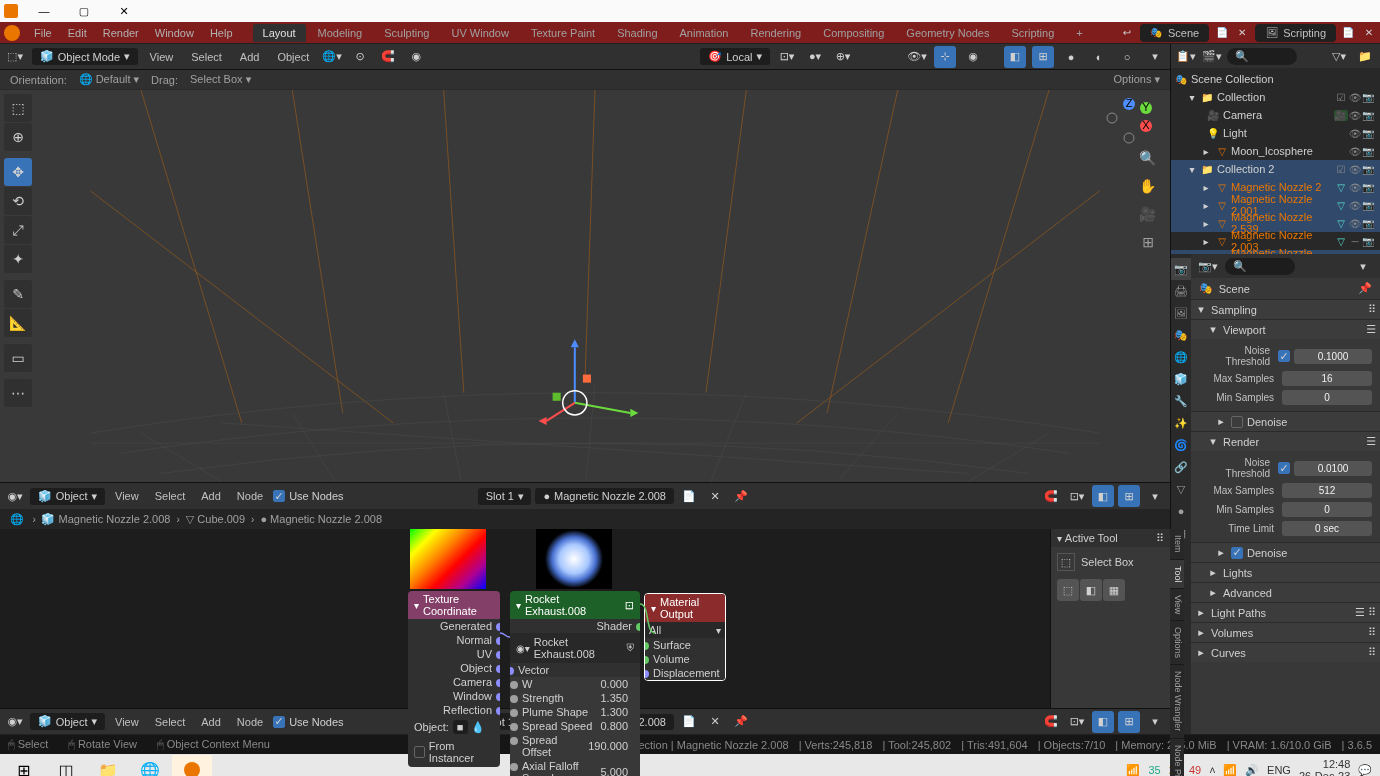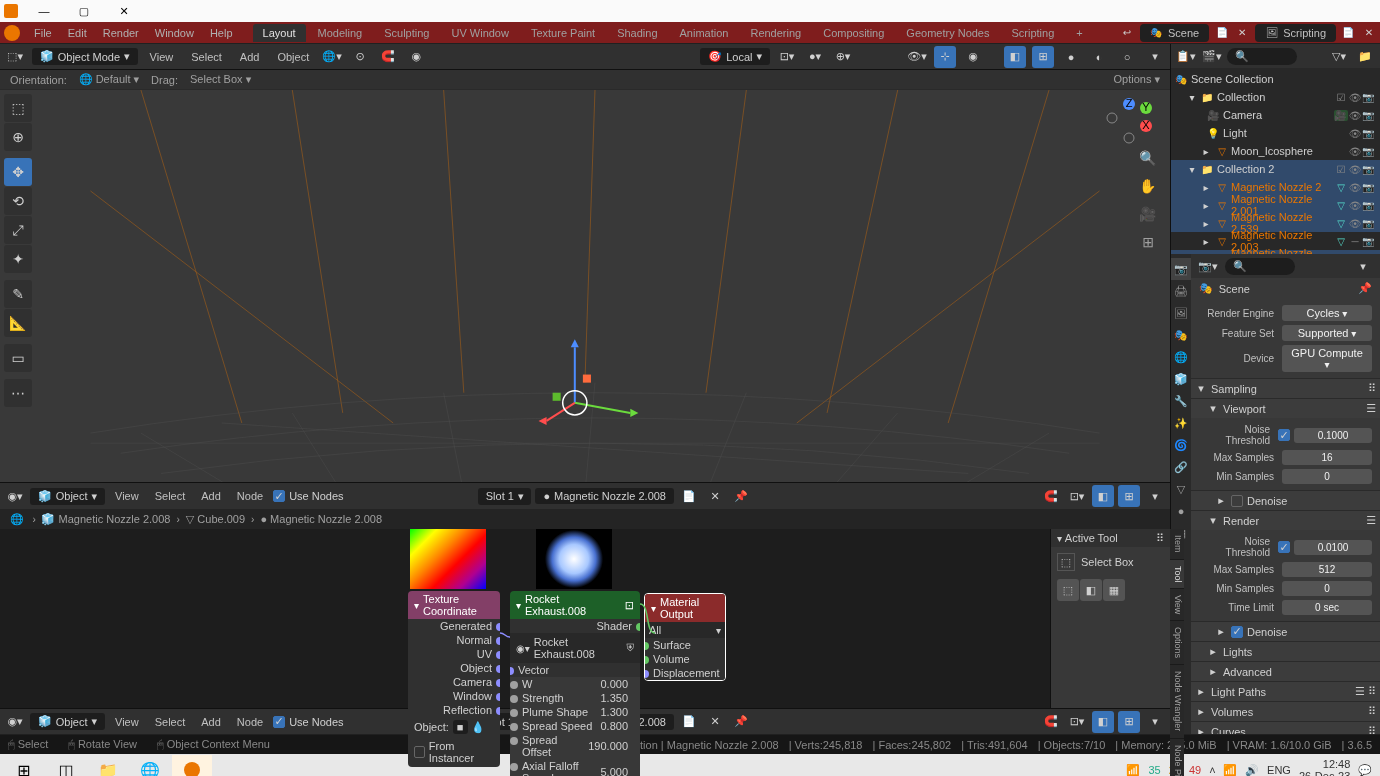--- a/index.html
+++ b/index.html
@@ -603,34 +603,20 @@
           <div class="search-box">🔍</div>
           <div class="flex1"></div>
           <span class="vp-iconbtn">▾</span>
         </div>
         <div style="padding:4px 8px;display:flex;align-items:center;gap:6px;">
           <span>🎭</span>
           <span>Scene</span>
           <div class="flex1"></div>
           <span>📌</span>
         </div>
-        <div class="psec">
-          <div class="prow">
-              <span class="plab">Render Engine</span>
-              <div class="pval"><span>Cycles</span> ▾</div>
-            </div>
-          <div class="prow">
-              <span class="plab">Feature Set</span>
-              <div class="pval"><span>Supported</span> ▾</div>
-            </div>
-          <div class="prow">
-              <span class="plab">Device</span>
-              <div class="pval"><span>GPU Compute</span> ▾</div>
-            </div>
-        </div>
         <div class="panel-h">
             <span class="exp">▾</span>
             <span>Sampling</span>
             <span style="margin-left:auto">⠿</span>
           </div>
         <div class="panel-h" style="padding-left:16px">
             <span class="exp">▾</span>
             <span>Viewport</span>
             <span style="margin-left:auto">☰</span>
           </div>
@@ -712,21 +698,21 @@
   </div>
 </div>
 
 <div class="status">
   <span>🖱 <span>Select</span></span>
   <span>🖱 <span>Rotate View</span></span>
   <span>🖱 <span>Object Context Menu</span></span>
   <div class="sright">
     <span>Scene Collection | Magnetic Nozzle 2.008</span>
     <span>| <span>Verts:245,818</span></span>
-    <span>| <span>Faces:245,802</span></span>
+    <span>| <span>Tool:245,802</span></span>
     <span>| <span>Tris:491,604</span></span>
     <span>| <span>Objects:7/10</span></span>
     <span>| <span>Memory: 225.0 MiB</span></span>
     <span>| <span>VRAM: 1.6/10.0 GiB</span></span>
     <span>| <span>3.6.5</span></span>
   </div>
 </div>
 
 <div class="taskbar">
   <div class="tb">⊞</div>

